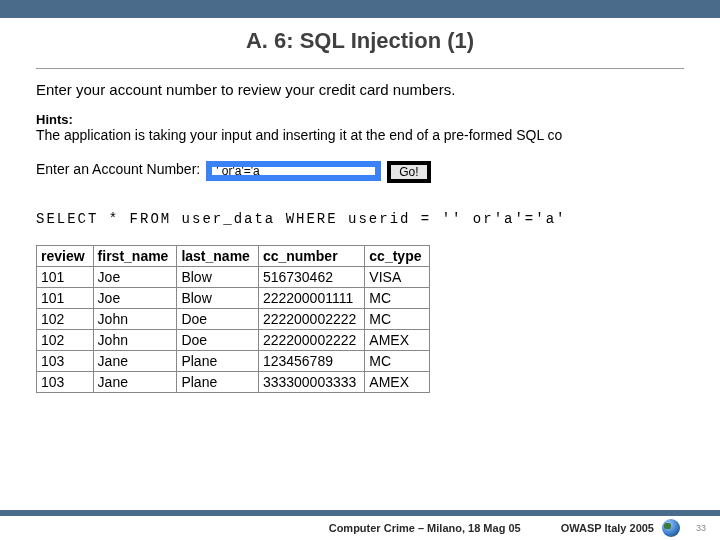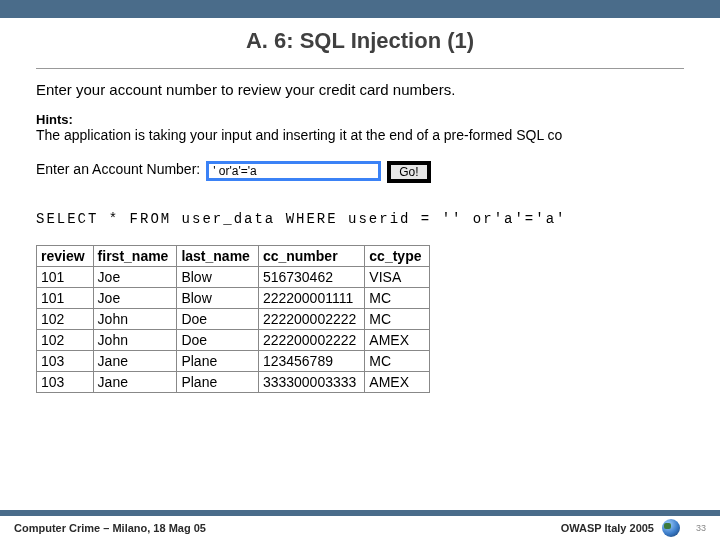--- a/index.html
+++ b/index.html
@@ -7,29 +7,29 @@
   .slide { width: 720px; height: 540px; position: relative; }
   .top-bar { height: 18px; background: #4a6c8a; }
   .title { text-align: center; font-size: 22px; font-weight: bold; color: #404040; margin-top: 10px; margin-bottom: 14px; font-family: Verdana, Arial, sans-serif; }
   .content { padding: 0 36px; }
   .thin-rule { height: 1px; background: #999; margin-bottom: 12px; }
   .prompt { font-size: 15px; margin: 10px 0 14px 0; font-family: Arial, sans-serif; }
   .hints-label { font-size: 13px; font-weight: bold; margin-bottom: 0; }
   .hints-text { font-size: 14px; margin-top: 0; margin-bottom: 18px; white-space: nowrap; }
   .input-row { margin-bottom: 28px; display: flex; align-items: flex-start; gap: 6px; }
   .input-label { font-size: 14px; }
-  .acct-input { font-family: Arial; font-size: 12px; width: 175px; height: 20px; border: 3px solid #3b82f6; background: #fff; padding: 0 4px; }
+  .acct-input { font-family: Arial; font-size: 12px; width: 175px; height: 20px; border: 6px solid #3b82f6; background: #fff; padding: 0 4px; }
   .go-btn { font-family: Arial; font-size: 12px; height: 22px; border: 4px solid #000000; background: #e6e6e6; padding: 0 8px; cursor: pointer; }
   .sql { font-family: "Courier New", monospace; font-size: 14px; letter-spacing: 2px; margin-bottom: 18px; white-space: nowrap; }
   table.data { border-collapse: collapse; font-size: 14px; }
   table.data th, table.data td { border: 1px solid #888; padding: 2px 8px 2px 4px; text-align: left; font-weight: normal; }
   table.data th { font-weight: bold; }
   .footer { position: absolute; bottom: 0; left: 0; right: 0; height: 30px; }
   .footer-bar { height: 6px; background: #4a6c8a; }
-  .footer-row { display: flex; justify-content: space-between; align-items: center; padding: 3px 14px 0 14px; font-size: 11px; font-weight: bold; font-family: Verdana, Arial, sans-serif; color: #2a2a2a; }
+  .footer-row { display: flex; justify-content: flex-end; align-items: center; padding: 3px 14px 0 14px; font-size: 11px; font-weight: bold; font-family: Verdana, Arial, sans-serif; color: #2a2a2a; }
   .footer-right { display: flex; align-items: center; gap: 8px; margin-left: 40px; }
   .globe { width: 18px; height: 18px; border-radius: 50%; background: radial-gradient(circle at 35% 30%, #9fcfff 0%, #3a7bc8 55%, #14355e 100%); position: relative; overflow: hidden; }
   .globe::after { content: ""; position: absolute; top: 4px; left: 2px; width: 7px; height: 6px; background: #3c7a3c; border-radius: 2px; }
   .page-num { font-size: 9px; color: #888; font-weight: normal; width: 18px; text-align: right; }
 </style>
 </head>
 <body>
 
 <div class="slide">
   <div class="top-bar"></div>

